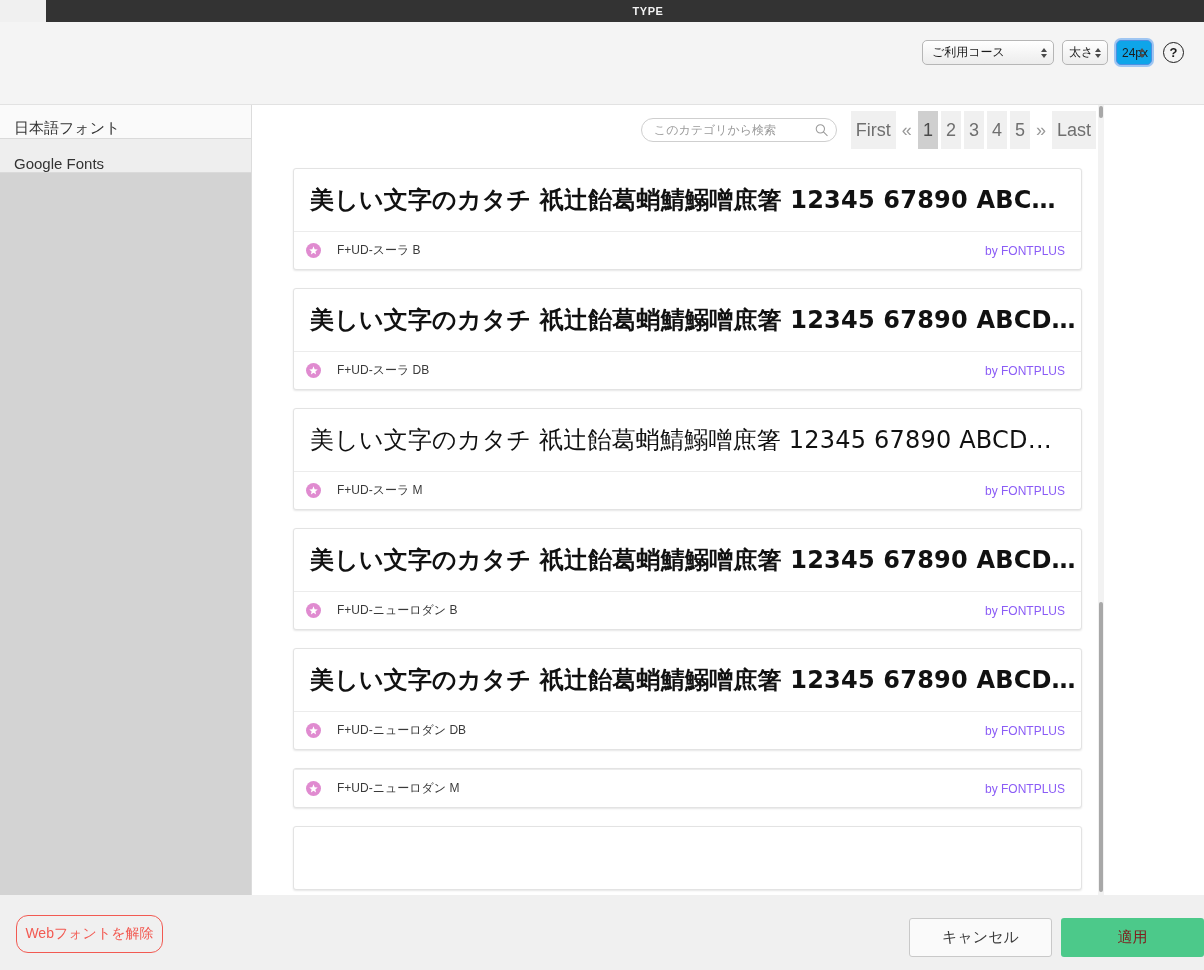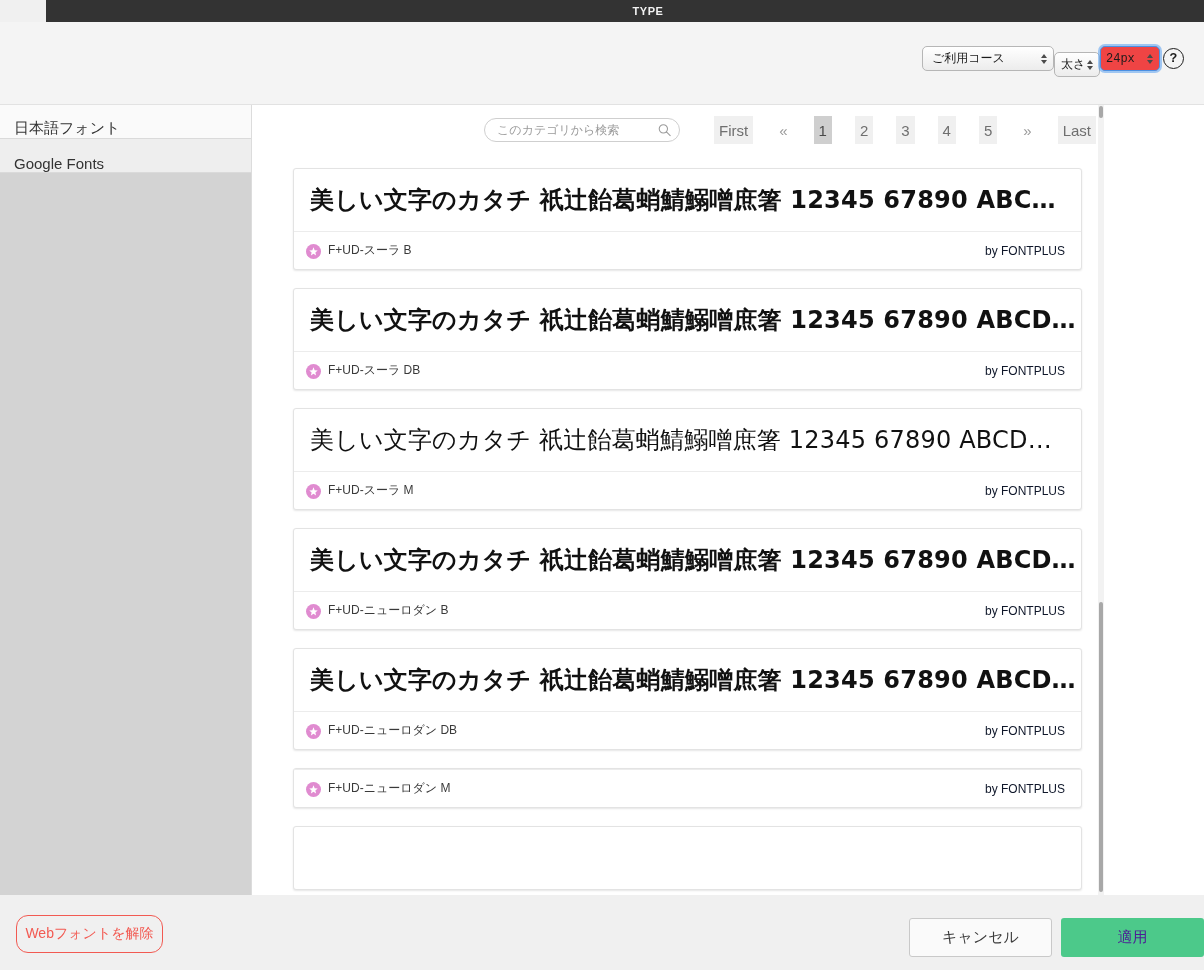--- a/index.html
+++ b/index.html
@@ -52,44 +52,44 @@
     top: 22px; left: 0;
     width: 1204px; height: 83px;
     background: #f4f4f4;
     border-bottom: 1px solid #e2e2e2;
   }
   .toolbar-right {
     position: absolute;
     right: 20px; top: 18px;
     display: flex;
     align-items: center;
-    font-family: Liberation Mono, monospace;
+    gap: 8px;
   }
   .sel {
     position: relative;
     height: 25px;
     border: 1px solid #b6b6b6;
     border-radius: 5px;
     background: linear-gradient(#ffffff, #ececec);
     display: flex;
     align-items: center;
     padding: 0 20px 0 9px;
     font-size: 12px;
     color: #1b1b1b;
     cursor: pointer;
     white-space: nowrap;
   }
   .sel.course { width: 132px; }
-  .sel.weight { width: 46px; padding: 0 18px 0 6px; margin-top: 12px; }
+  .sel.weight { width: 46px; padding: 0 18px 0 6px; }
   .sel.size {
-    width: 60px;
+    width: 36px;
     padding: 0 12px 0 5px;
     border: 1px solid #4b90e2;
     box-shadow: 0 0 0 2px rgba(90,160,240,0.55);
-    background: #ef4444;
+    background: #0ea5e9;
   }
   .sel .arrows {
     position: absolute;
     right: 6px; top: 50%;
     transform: translateY(-50%);
     width: 7px; height: 14px;
     display: flex; flex-direction: column;
     align-items: center; justify-content: center;
     gap: 2px;
   }
@@ -182,28 +182,27 @@
     width: 13px; height: 13px;
   }
 
   .pager {
     display: flex;
     align-items: center;
     gap: 3px;
   }
   .pg {
     min-width: 18px;
-    height: 28px;
+    height: 38px;
     padding: 0 5px;
     display: flex; align-items: center; justify-content: center;
-    font-size: 15px;
+    font-size: 18px;
     color: #6f6f6f;
     background: #f0f0f0;
     cursor: pointer;
-    margin-left: 20px;
   }
   .pg.active { background: #cfcfcf; color: #4a4a4a; }
   .pg.sym { background: transparent; color: #9a9a9a; padding: 0 3px; min-width: 10px; }
 
   
   .list {
     position: absolute;
     top: 63px; left: 0;
     width: 952px;
     height: 880px;
@@ -236,29 +235,29 @@
   .card-meta {
     height: 38px;
     border-top: 1px solid #ececec;
     display: flex;
     align-items: center;
     justify-content: space-between;
     padding: 0 16px 0 12px;
     font-size: 12px;
     color: #3a3a3a;
   }
-  .meta-left { display: flex; align-items: flex-end; gap: 7px; }
+  .meta-left { display: flex; align-items: center; gap: 16px; }
   .star-icon {
     width: 15px; height: 15px;
     border-radius: 50%;
     background: #e08bd0;
     display: flex; align-items: center; justify-content: center;
     flex: 0 0 auto;
   }
-  .meta-right { color: #0f172a; font-size: 12px; }
+  .meta-right { color: #8b5cf6; font-size: 12px; }
 
   
   .scroll-track {
     position: absolute;
     top: 105px;
     left: 1098px;
     width: 6px;
     height: 790px;
     background: #f2f2f2;
   }
@@ -303,21 +302,21 @@
     font-family: "Liberation Sans", "DejaVu Sans", sans-serif;
     cursor: pointer;
   }
   .btn-apply {
     position: absolute;
     right: 0px; top: 23px;
     width: 143px; height: 39px;
     border: 0;
     border-radius: 3px;
     background: #4cc98a;
-    color: #4c1d95;
+    color: #7f1d1d;
     font-size: 15px;
     font-family: "Liberation Sans", "DejaVu Sans", sans-serif;
     cursor: pointer;
   }
 </style>
 </head>
 <body>
 
 <div class="app">
 

